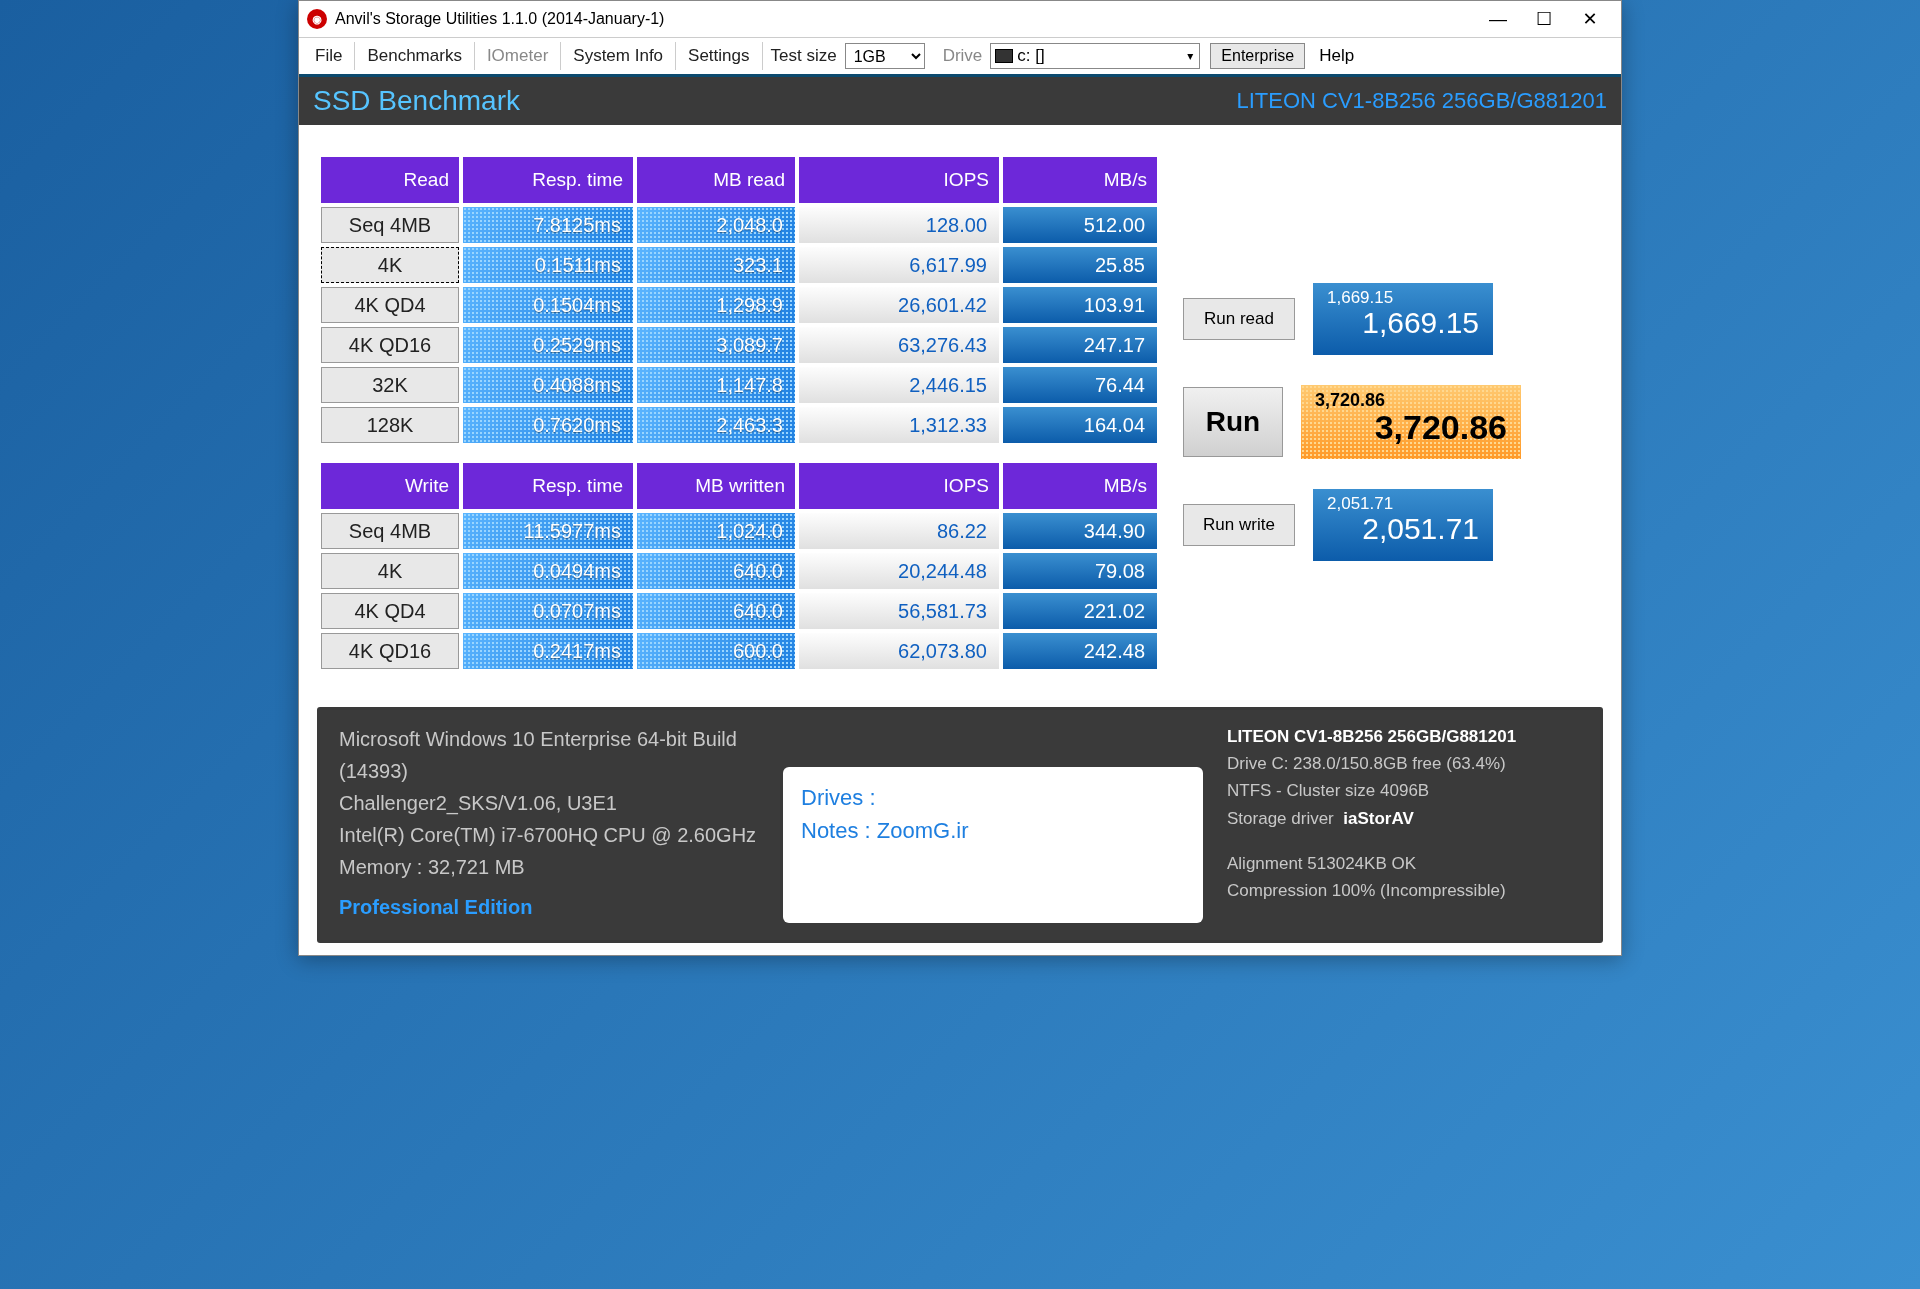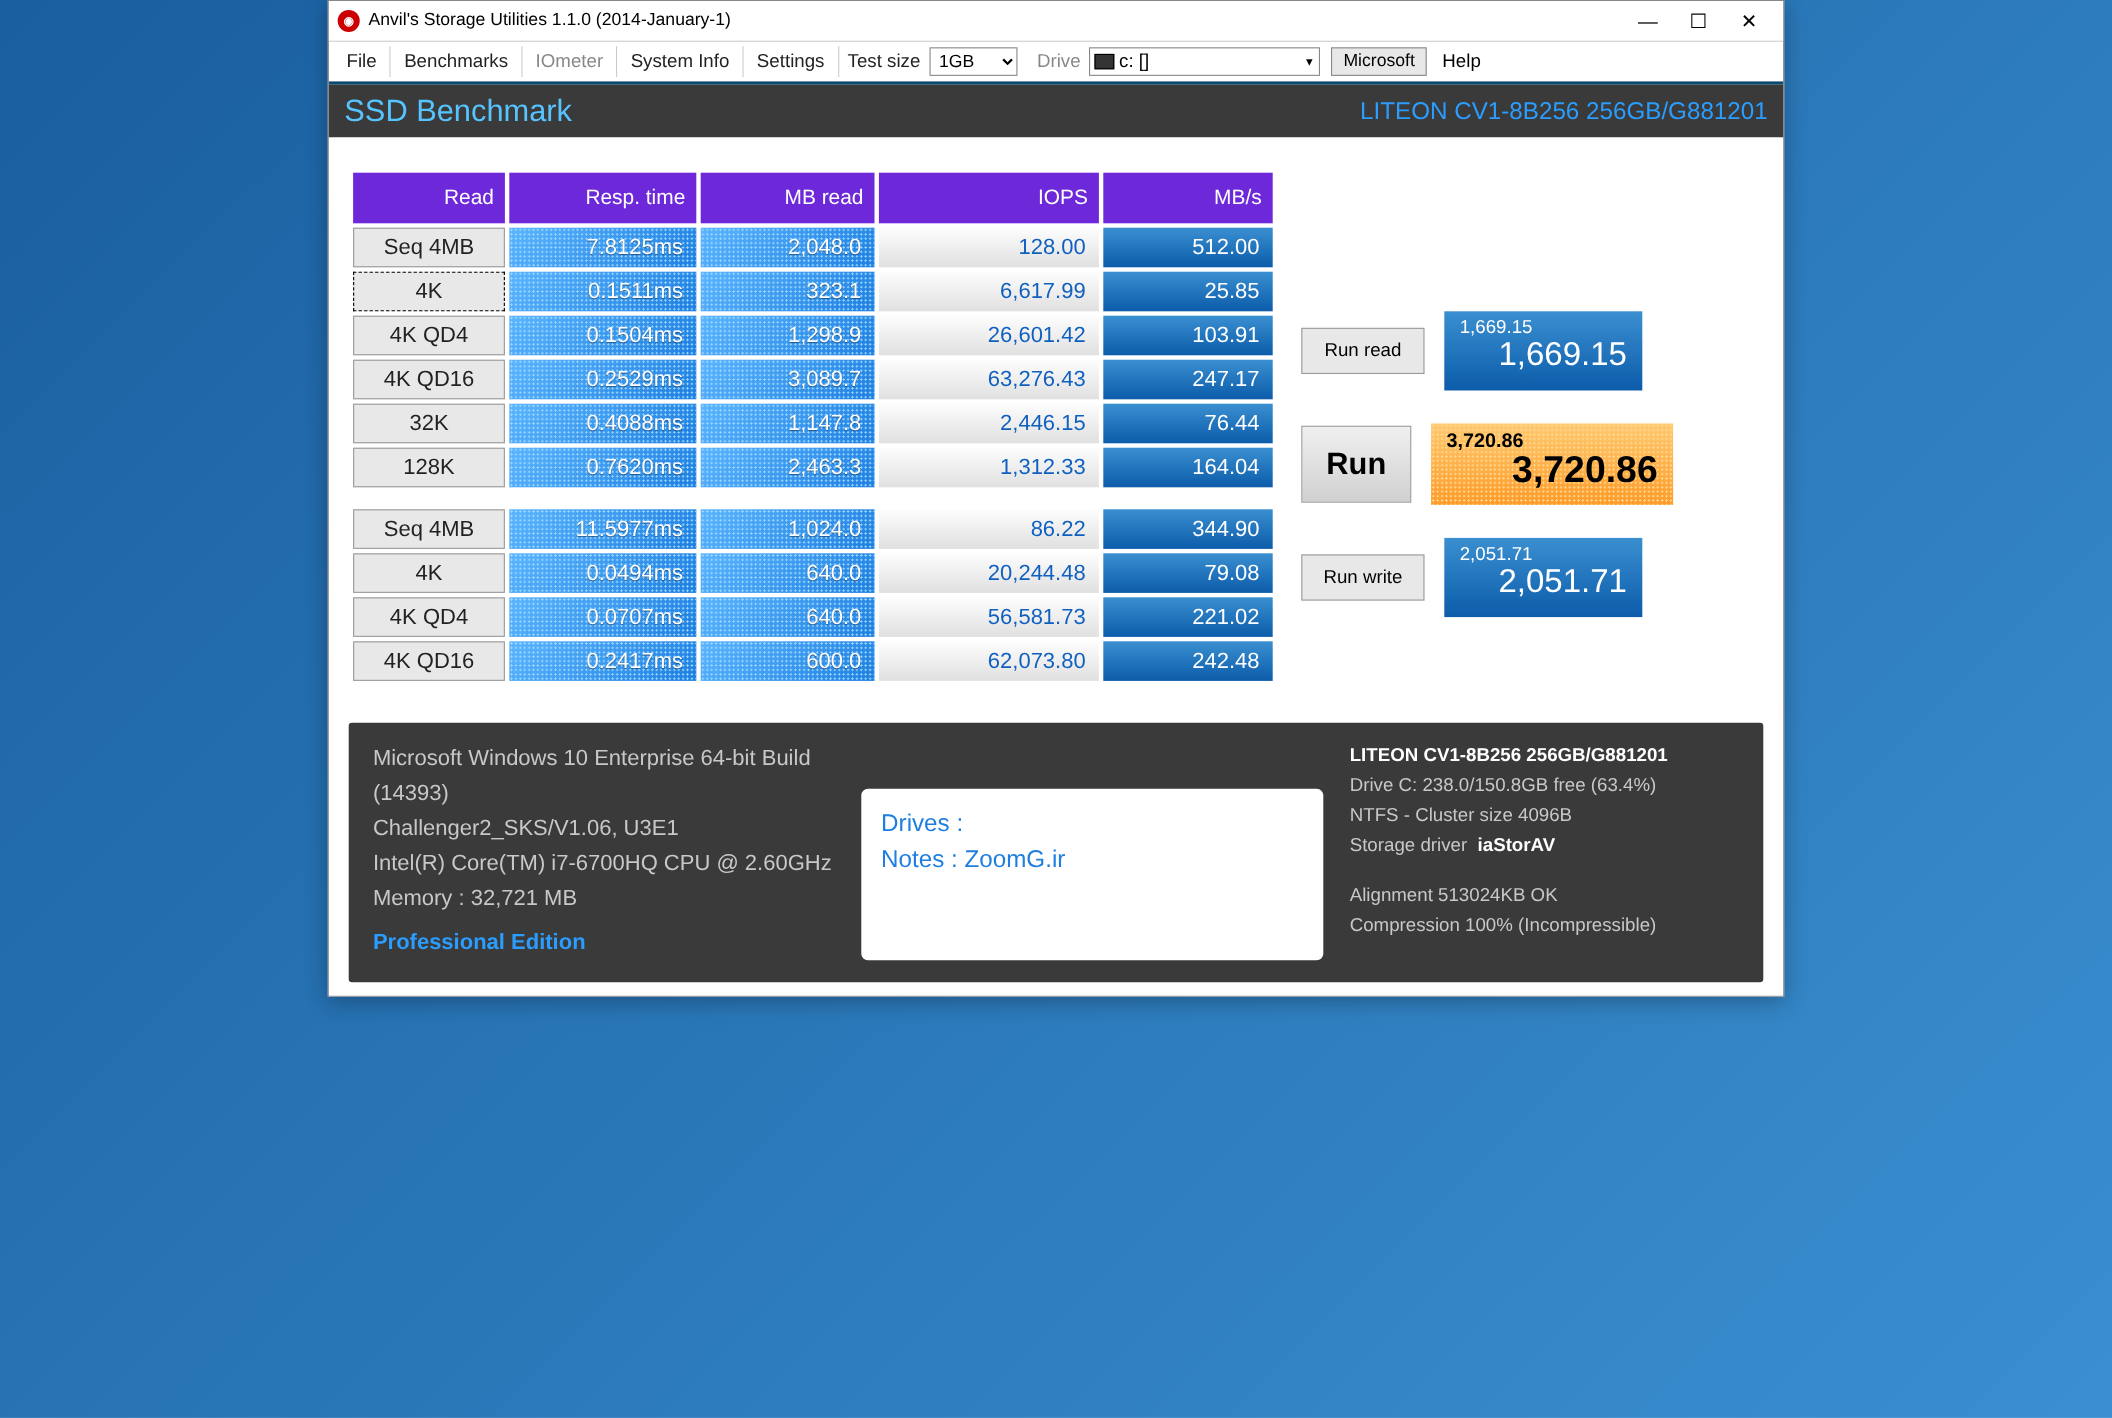--- a/index.html
+++ b/index.html
@@ -82,21 +82,21 @@
     <div class="menuitem disabled">IOmeter</div>
     <div class="menuitem">System Info</div>
     <div class="menuitem">Settings</div>
     <span class="label">Test size</span>
     <select class="combo" style="width:80px"><option>1GB</option></select>
     <span class="label disabled" style="margin-left:10px">Drive</span>
     <div class="drive-combo">
         <span class="drive-icon"></span>
         <span>c: []</span>
       </div>
-    <button class="btn" style="margin-left:10px">Microsoft</button>
+    <button class="btn" style="margin-left:10px">Enterprise</button>
     <span class="help">Help</span>
   </div>
 
   <div class="bluebar">
     <span>SSD Benchmark</span>
     <span class="device">LITEON CV1-8B256 256GB/G881201</span>
   </div>
 
   <div class="content">
     <div class="tables-wrap">
@@ -151,20 +151,27 @@
                 <td class="col-resp">0.7620ms</td>
                 <td class="col-mb">2,463.3</td>
                 <td class="col-iops">1,312.33</td>
                 <td class="col-mbs">164.04</td>
               </tr>
         </tbody>
           </table>
 
         <table class="bench">
           <tbody>
+              <tr>
+            <th>Write</th>
+            <th>Resp. time</th>
+            <th>MB written</th>
+            <th>IOPS</th>
+            <th>MB/s</th>
+          </tr>
           <tr>
                 <td class="col-label">Seq 4MB</td>
                 <td class="col-resp">11.5977ms</td>
                 <td class="col-mb">1,024.0</td>
                 <td class="col-iops">86.22</td>
                 <td class="col-mbs">344.90</td>
               </tr>
           <tr>
                 <td class="col-label">4K</td>
                 <td class="col-resp">0.0494ms</td>

